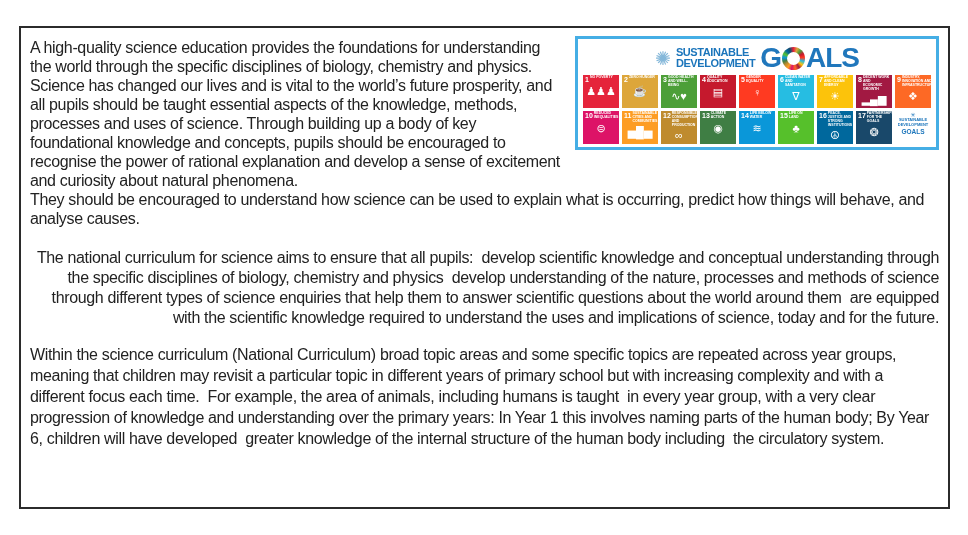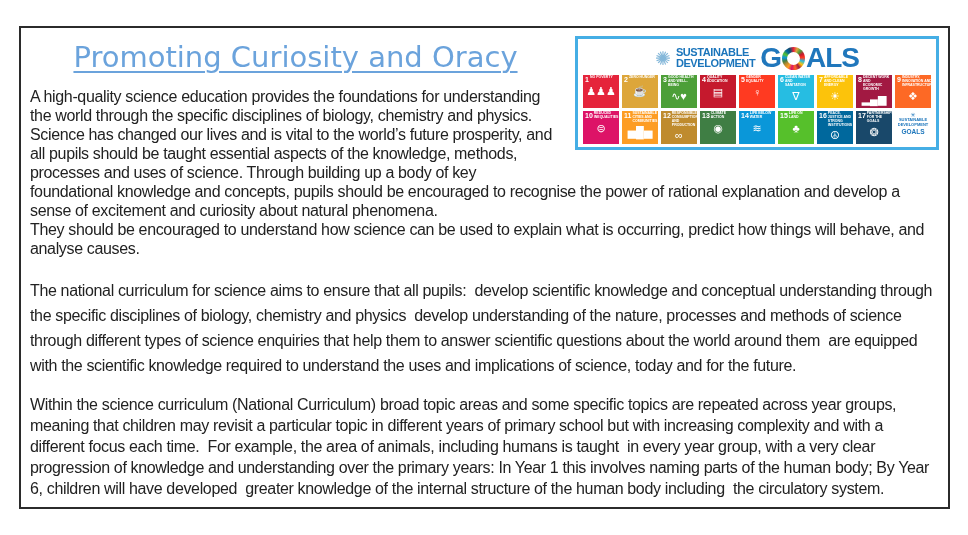--- a/index.html
+++ b/index.html
@@ -40,21 +40,21 @@
     font-family:"DejaVu Sans",sans-serif;font-weight:normal;
     font-size:29px;color:#6ba3dc;text-align:center;
     text-decoration:underline;text-decoration-thickness:2px;text-underline-offset:4px;
     margin:2px 0 12px 0;line-height:1.2;
   }
   .para{
     font-size:16px;letter-spacing:-0.35px;white-space:pre-wrap;
     margin:0;color:#222;
   }
   .para-1{line-height:19px;margin-bottom:20px;}
-  .para-2{line-height:25px;margin-bottom:16px;}
+  .para-2{line-height:20px;margin-bottom:16px;text-align:right;}
   .para-3{line-height:21px;margin-bottom:20px;}
   .para-4{line-height:21.5px;}
 </style>
 </head>
 <body>
 
 <div class="page-frame">
 
   <div class="sdg-box">
     <div class="sdg-header">
@@ -208,21 +208,20 @@
   </div>
 <div class="logo-tile" id="logo-tile">
         <div class="logo-emblem">✳</div>
         <div class="logo-line">SUSTAINABLE</div>
         <div class="logo-line">DEVELOPMENT</div>
         <div class="logo-goals">GOALS</div>
       </div>
     </div>
   </div>
 
-  <h1 class="doc-title">Promoting Curiosity and Oracy</h1>
 
   <p class="para para-1">A high-quality science education provides the foundations for understanding the world through the specific disciplines of biology, chemistry and physics.
 Science has changed our lives and is vital to the world’s future prosperity, and all pupils should be taught essential aspects of the knowledge, methods, processes and uses of science. Through building up a body of key foundational knowledge and concepts, pupils should be encouraged to recognise the power of rational explanation and develop a sense of excitement and curiosity about natural phenomena.
 They should be encouraged to understand how science can be used to explain what is occurring, predict how things will behave, and analyse causes.</p>
   <p class="para para-2">The national curriculum for science aims to ensure that all pupils:  develop scientific knowledge and conceptual understanding through the specific disciplines of biology, chemistry and physics  develop understanding of the nature, processes and methods of science through different types of science enquiries that help them to answer scientific questions about the world around them  are equipped with the scientific knowledge required to understand the uses and implications of science, today and for the future.</p>
   <p class="para para-3">Within the science curriculum (National Curriculum) broad topic areas and some specific topics are repeated across year groups, meaning that children may revisit a particular topic in different years of primary school but with increasing complexity and with a different focus each time.  For example, the area of animals, including humans is taught  in every year group, with a very clear progression of knowledge and understanding over the primary years: In Year 1 this involves naming parts of the human body; By Year 6, children will have developed  greater knowledge of the internal structure of the human body including  the circulatory system.</p>
 
 </div>
 
 </body></html>

